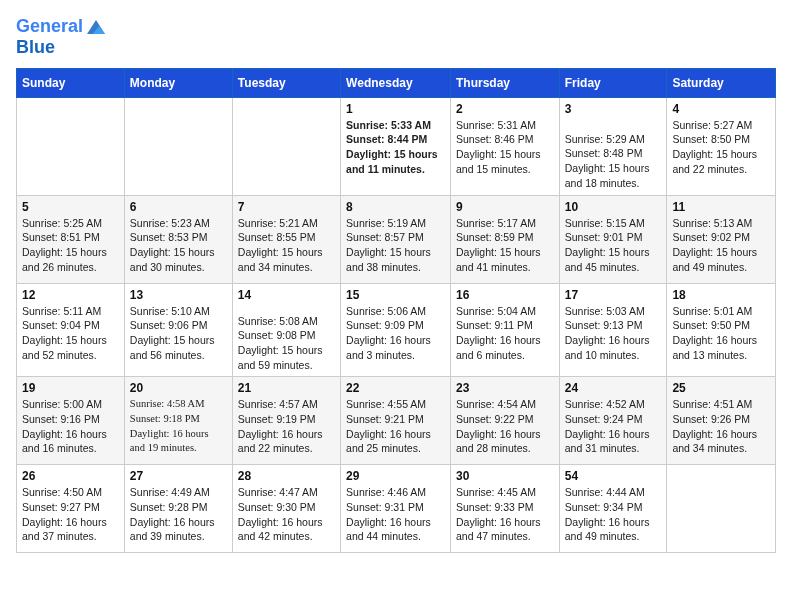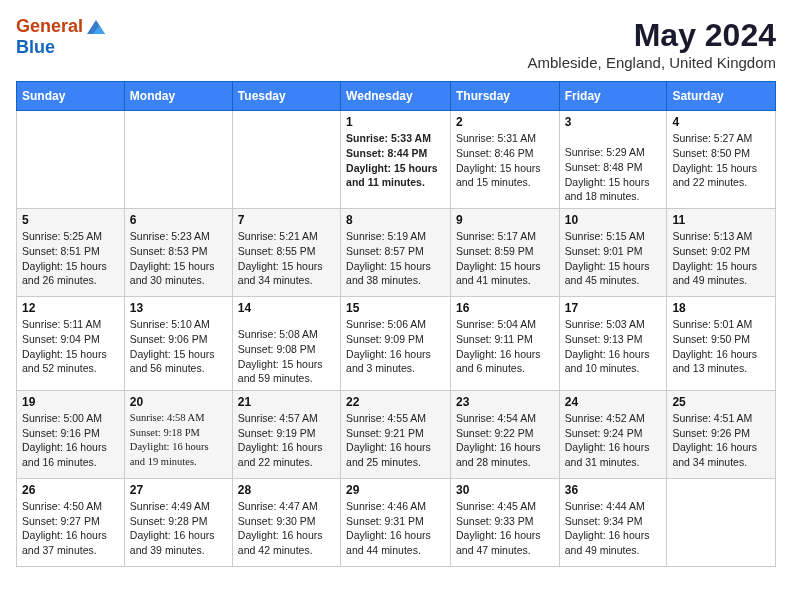--- a/index.html
+++ b/index.html
@@ -17,21 +17,21 @@
       margin-bottom: 10px;
     }
     .logo {
       display: flex;
       align-items: center;
       gap: 2px;
     }
     .logo-text-general {
       font-size: 18px;
       font-weight: bold;
-      color: #c2410c;
+      color: #3b82f6;
       line-height: 1.1;
     }
     .logo-text-blue {
       font-size: 18px;
       font-weight: bold;
       color: #1565c0;
       line-height: 1.1;
     }
     .logo-icon {
       width: 22px;
@@ -59,21 +59,21 @@
       font-size: 15px;
       color: #333;
       font-weight: normal;
     }
     .calendar-table {
       width: 100%;
       border-collapse: collapse;
       font-size: 11px;
     }
     .calendar-table th {
-      background: #3b82f6;
+      background: #1d4ed8;
       color: #fff;
       padding: 7px 5px;
       font-size: 12px;
       font-weight: bold;
       text-align: left;
       border: 1px solid #1565c0;
     }
     .calendar-table td {
       border: 1px solid #ccc;
       vertical-align: top;
@@ -109,24 +109,20 @@
       <div class="logo-row">
         <span class="logo-text-general">General</span>
         <svg class="logo-icon" viewBox="0 0 22 22" xmlns="http://www.w3.org/2000/svg">
           <polygon points="2,18 11,4 20,18" fill="#1565c0" opacity="0.85"></polygon>
           <polygon points="8,18 14,10 20,18" fill="#42a5f5" opacity="0.9"></polygon>
         </svg>
       </div>
       <span class="logo-text-blue">Blue</span>
     </div>
   </div>
-  <div class="title-block">
-    <div class="main-title">May 2024</div>
-    <div class="subtitle">Ambleside, England, United Kingdom</div>
-  </div>
 </div>
 
 <table class="calendar-table">
   <thead>
     <tr>
     <th>Sunday</th>
         <th>Monday</th>
         <th>Tuesday</th>
         <th>Wednesday</th>
         <th>Thursday</th>
@@ -351,21 +347,21 @@
 and 44 minutes.</div>
         </td>
         <td>
           <div class="day-number">30</div>
           <div class="day-info" style="white-space: pre-line;">Sunrise: 4:45 AM
 Sunset: 9:33 PM
 Daylight: 16 hours
 and 47 minutes.</div>
         </td>
         <td>
-          <div class="day-number">36</div>
+          <div class="day-number">54</div>
           <div class="day-info" style="white-space: pre-line;">Sunrise: 4:44 AM
 Sunset: 9:34 PM
 Daylight: 16 hours
 and 49 minutes.</div>
         </td>
         <td class="empty-cell"></td>
       </tr>
     </tbody>
 </table>
 

